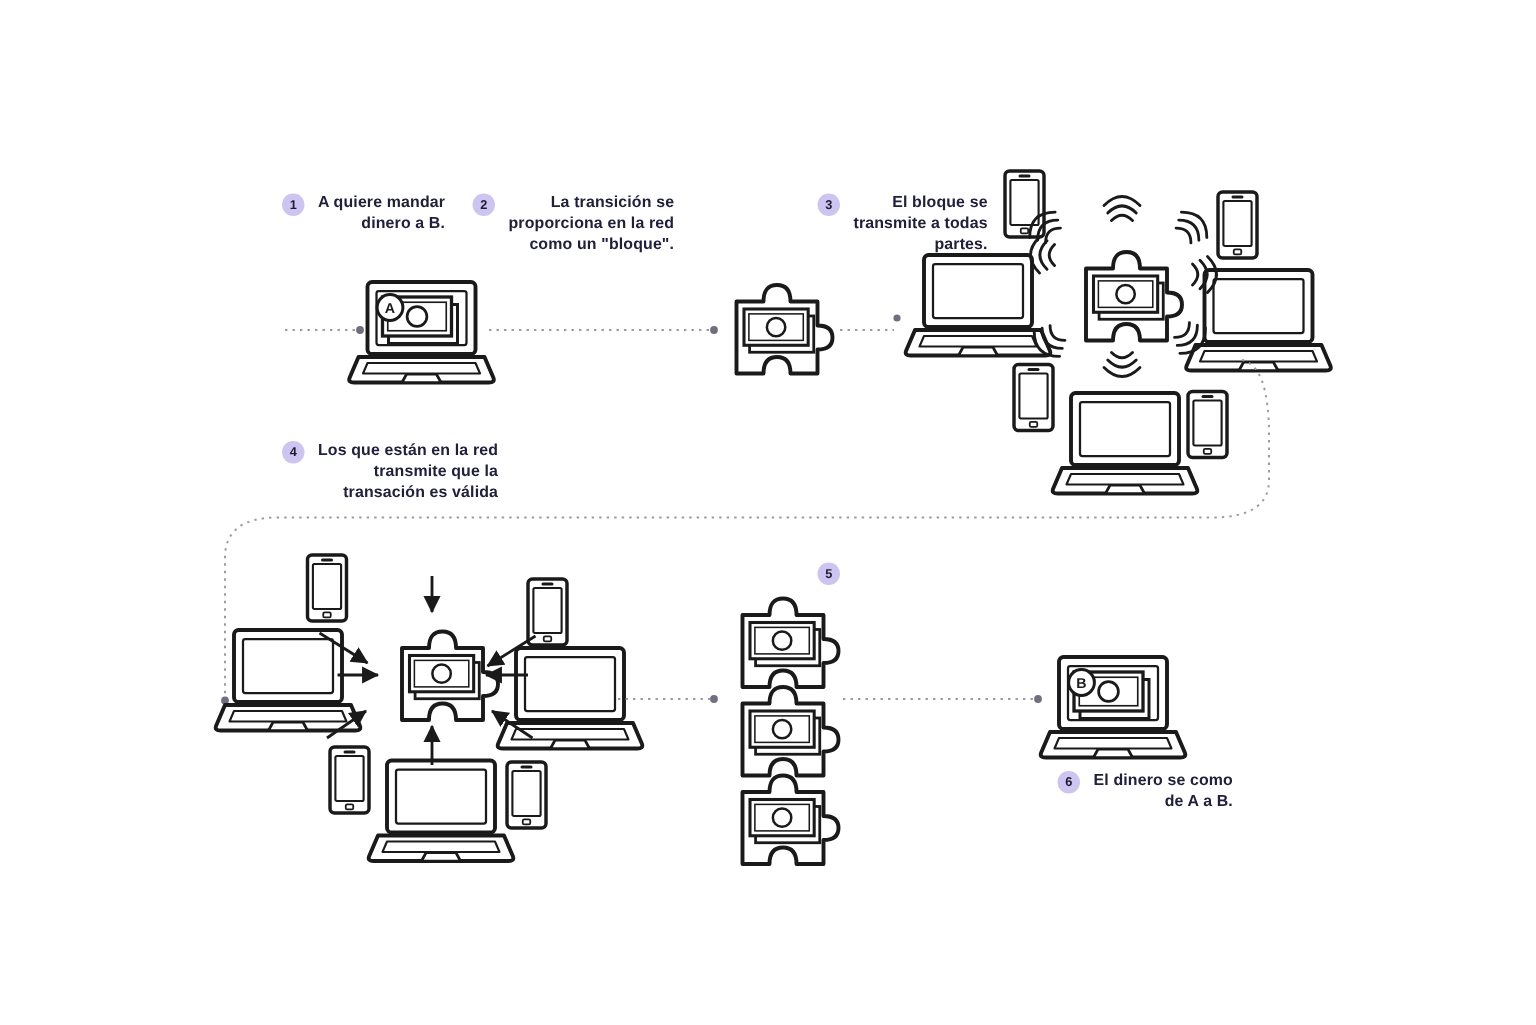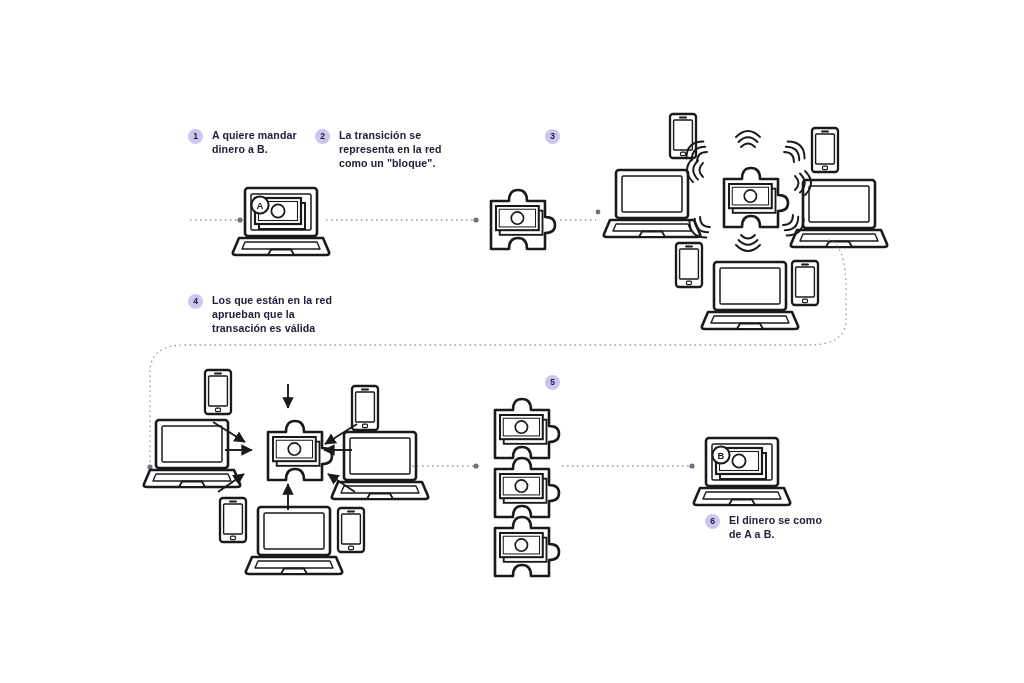--- a/index.html
+++ b/index.html
@@ -45,20 +45,21 @@
     font-family: "Liberation Sans", sans-serif;
   }
   .step-text {
     color: #20203a;
     font-size: 10.6px;
     line-height: 14.2px;
     font-weight: bold;
     letter-spacing: 0.1px;
     font-family: "Liberation Sans", sans-serif;
     white-space: pre-line;
+    text-align: right;
   }
   #step-1 { left: 188px; top: 128px; width: 130px; }
   #step-2 { left: 315px; top: 128px; width: 135px; }
   #step-3 { left: 545px; top: 128px; width: 140px; }
   #step-4 { left: 188px; top: 293px; width: 165px; }
   #step-5 { left: 545px; top: 374px; width: 180px; }
   #step-6 { left: 705px; top: 513px; width: 150px; }
 </style>
 </head>
 <body>
@@ -308,32 +309,35 @@
 
   <div class="step" id="step-1">
     <div class="badge">1</div>
     <div class="step-text">A quiere mandar
 dinero a B.</div>
   </div>
 
   <div class="step" id="step-2">
     <div class="badge">2</div>
     <div class="step-text">La transición se
-representa en la red
+proporciona en la red
 como un "bloque".</div>
   </div>
 
   <div class="step" id="step-3">
     <div class="badge">3</div>
+    <div class="step-text">El bloque se
+transmite a todas
+partes.</div>
   </div>
 
   <div class="step" id="step-4">
     <div class="badge">4</div>
     <div class="step-text">Los que están en la red
-aprueban que la
+transmite que la
 transación es válida</div>
   </div>
 
   <div class="step" id="step-5">
     <div class="badge">5</div>
   </div>
 
   <div class="step" id="step-6">
     <div class="badge">6</div>
     <div class="step-text">El dinero se como

